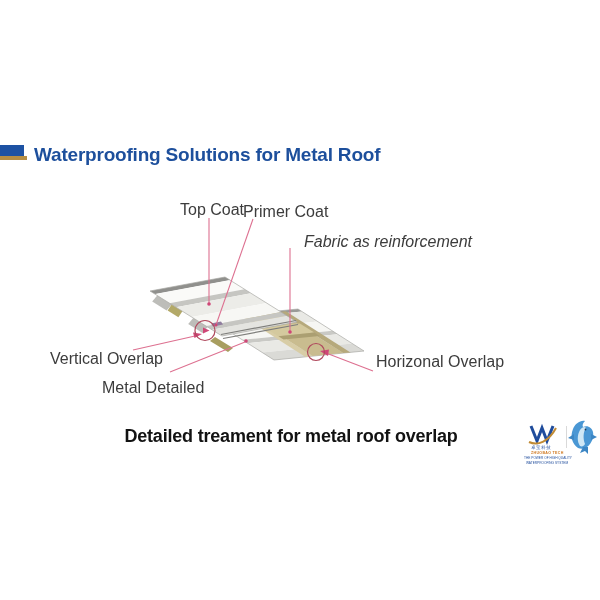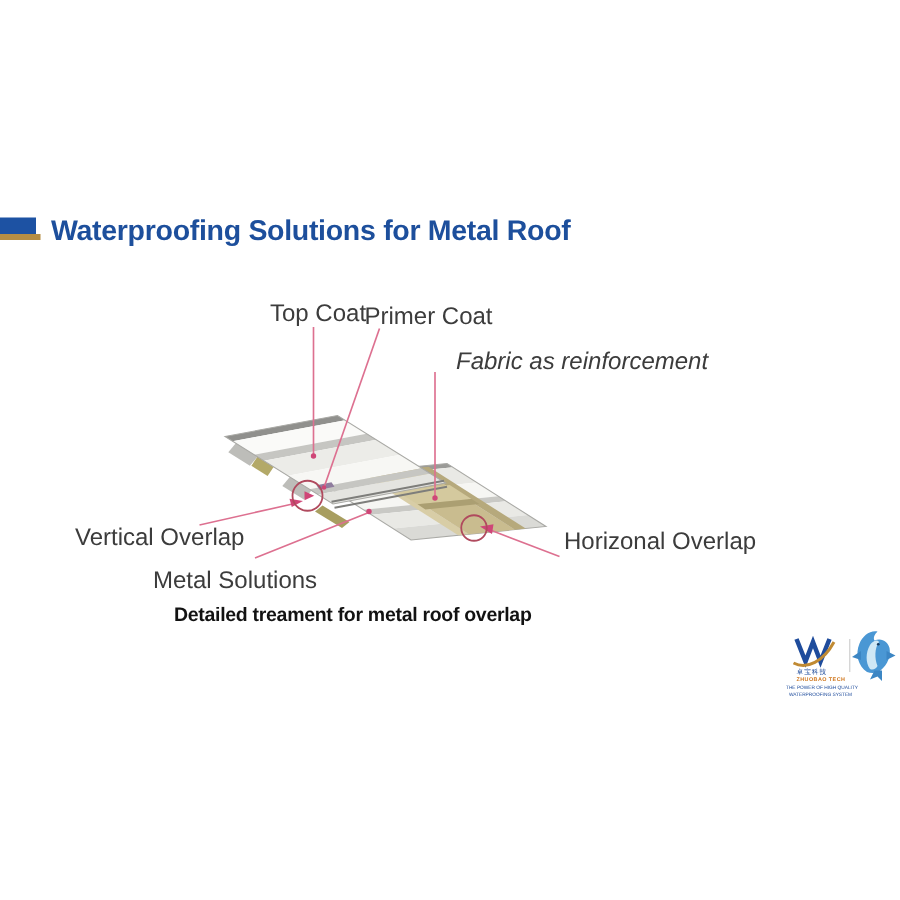--- a/index.html
+++ b/index.html
@@ -17,22 +17,22 @@
   
   .dlabel{position:absolute;font-size:16px;color:var(--label-color);white-space:nowrap;z-index:3;}
   .lbl-top-coat{left:180px;top:201px;}
   .lbl-primer-coat{left:243px;top:203px;}
   .lbl-fabric{left:304px;top:233px;font-style:italic;}
   .lbl-vertical-overlap{left:50px;top:350px;}
   .lbl-metal-substrate{left:102px;top:379px;}
   .lbl-horizontal-overlap{left:376px;top:353px;}
   
   .caption{
-    position:absolute;left:116px;top:402px;width:350px;
-    font-size:13px;font-weight:bold;color:var(--caption-color);letter-spacing:-0.2px;white-space:nowrap;
+    position:absolute;left:116px;top:426px;width:350px;text-align:center;
+    font-size:18px;font-weight:bold;color:var(--caption-color);letter-spacing:-0.2px;white-space:nowrap;
   }
   
   .diagram-svg{position:absolute;left:0;top:0;z-index:2;}
   .sheet-outline{fill:none;stroke:#a9a9a5;stroke-width:0.7;}
   .leader{stroke:var(--leader-pink);stroke-width:1.1;fill:none;}
   .leader-dot{fill:var(--leader-mark);}
   .leader-arrow{fill:var(--leader-mark);}
   .hl-circle{fill:none;stroke:var(--circle-red);stroke-width:1.2;}
   .seam{stroke:#7e7e7b;stroke-width:1.2;}
   
@@ -113,21 +113,21 @@
     <g>
       <circle class="hl-circle" cx="205" cy="330.5" r="10"></circle>
       <circle class="hl-circle" cx="316" cy="352" r="8.5"></circle>
     </g>
   </svg>
 
   <div class="dlabel lbl-top-coat">Top Coat</div>
   <div class="dlabel lbl-primer-coat">Primer Coat</div>
   <div class="dlabel lbl-fabric">Fabric as reinforcement</div>
   <div class="dlabel lbl-vertical-overlap">Vertical Overlap</div>
-  <div class="dlabel lbl-metal-substrate">Metal Solutions</div>
+  <div class="dlabel lbl-metal-substrate">Metal Detailed</div>
   <div class="dlabel lbl-horizontal-overlap">Horizonal Overlap</div>
 
   <div class="caption">Detailed treament for metal roof overlap</div>
 
   <svg class="logo" width="78" height="50" viewBox="522 418 78 50">
     <g>
       <path d="M531,426 L537,441 L542,428 L547,441 L553,426" fill="none" stroke="#1f4c9c" stroke-width="3" stroke-linejoin="miter"></path>
       <path d="M529,442 C538,446.5 549,441 556,428" fill="none" stroke="#c08a33" stroke-width="2"></path>
     </g>
     <line x1="566.5" y1="426" x2="566.5" y2="448" stroke="#cfcfcf" stroke-width="0.8"></line>

